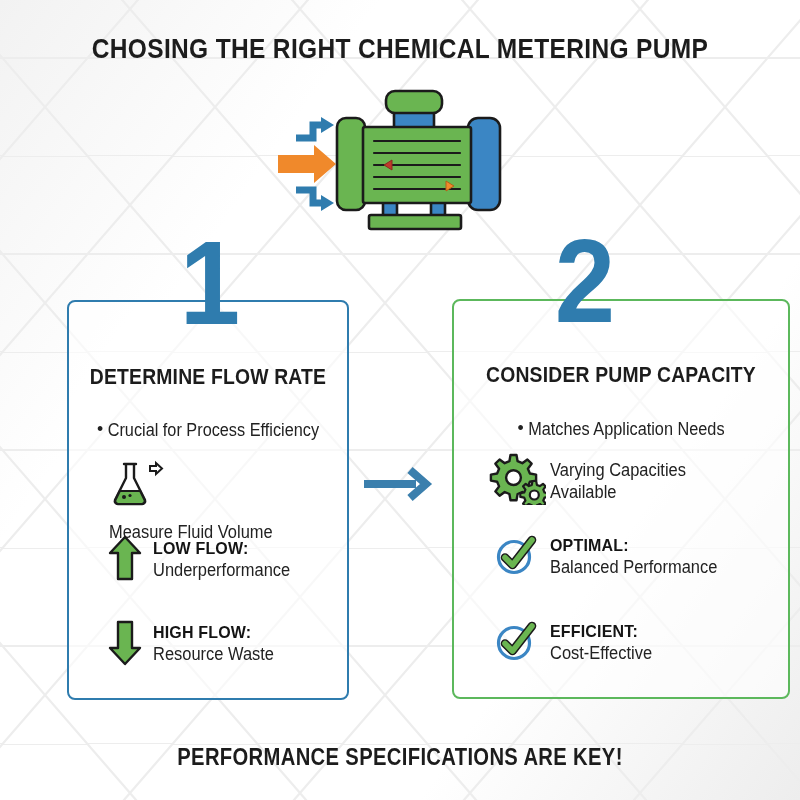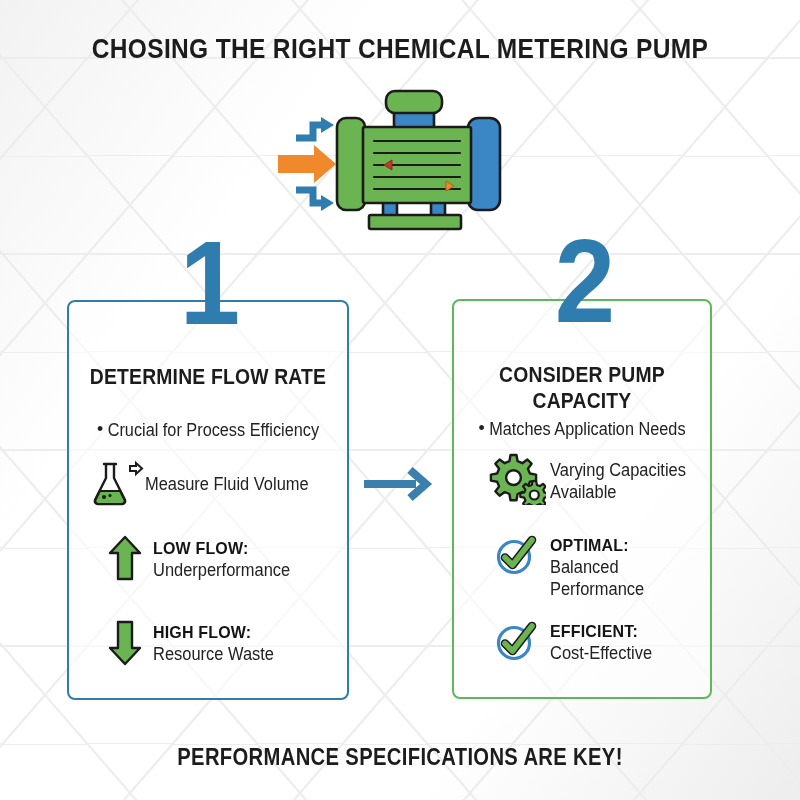--- a/index.html
+++ b/index.html
@@ -92,21 +92,21 @@
     left: 67px;
     top: 300px;
     width: 282px;
     height: 400px;
     border: 2.5px solid #2f7cae;
   }
 
   #card-pump-capacity {
     left: 452px;
     top: 299px;
-    width: 260px;
+    width: 338px;
     height: 400px;
     border: 2.5px solid #5cb85c;
   }
 
   .card-heading {
     position: absolute;
     left: 0;
     width: 100%;
     text-align: center;
     font-family: "Liberation Sans Narrow", "Liberation Sans", sans-serif;
@@ -170,21 +170,21 @@
     letter-spacing: 0.2px;
   }
   .feature-text .t-sub {
     display: block;
     font-size: 17.5px;
     line-height: 22px;
     color: #222222;
   }
 
   
-  #row-measure-volume { left: 20px; top: 158px; }
+  #row-measure-volume { left: 40px; top: 158px; flex-direction: column; }
   #row-low-flow       { left: 28px; top: 233px; align-items: center; }
   #row-high-flow      { left: 28px; top: 318px; }
 
   
   #row-varying-capacity { left: 30px; top: 152px; align-items: center; }
   #row-optimal          { left: 30px; top: 232px; }
   #row-efficient        { left: 30px; top: 318px; }
 
   
   #connector-arrow {

